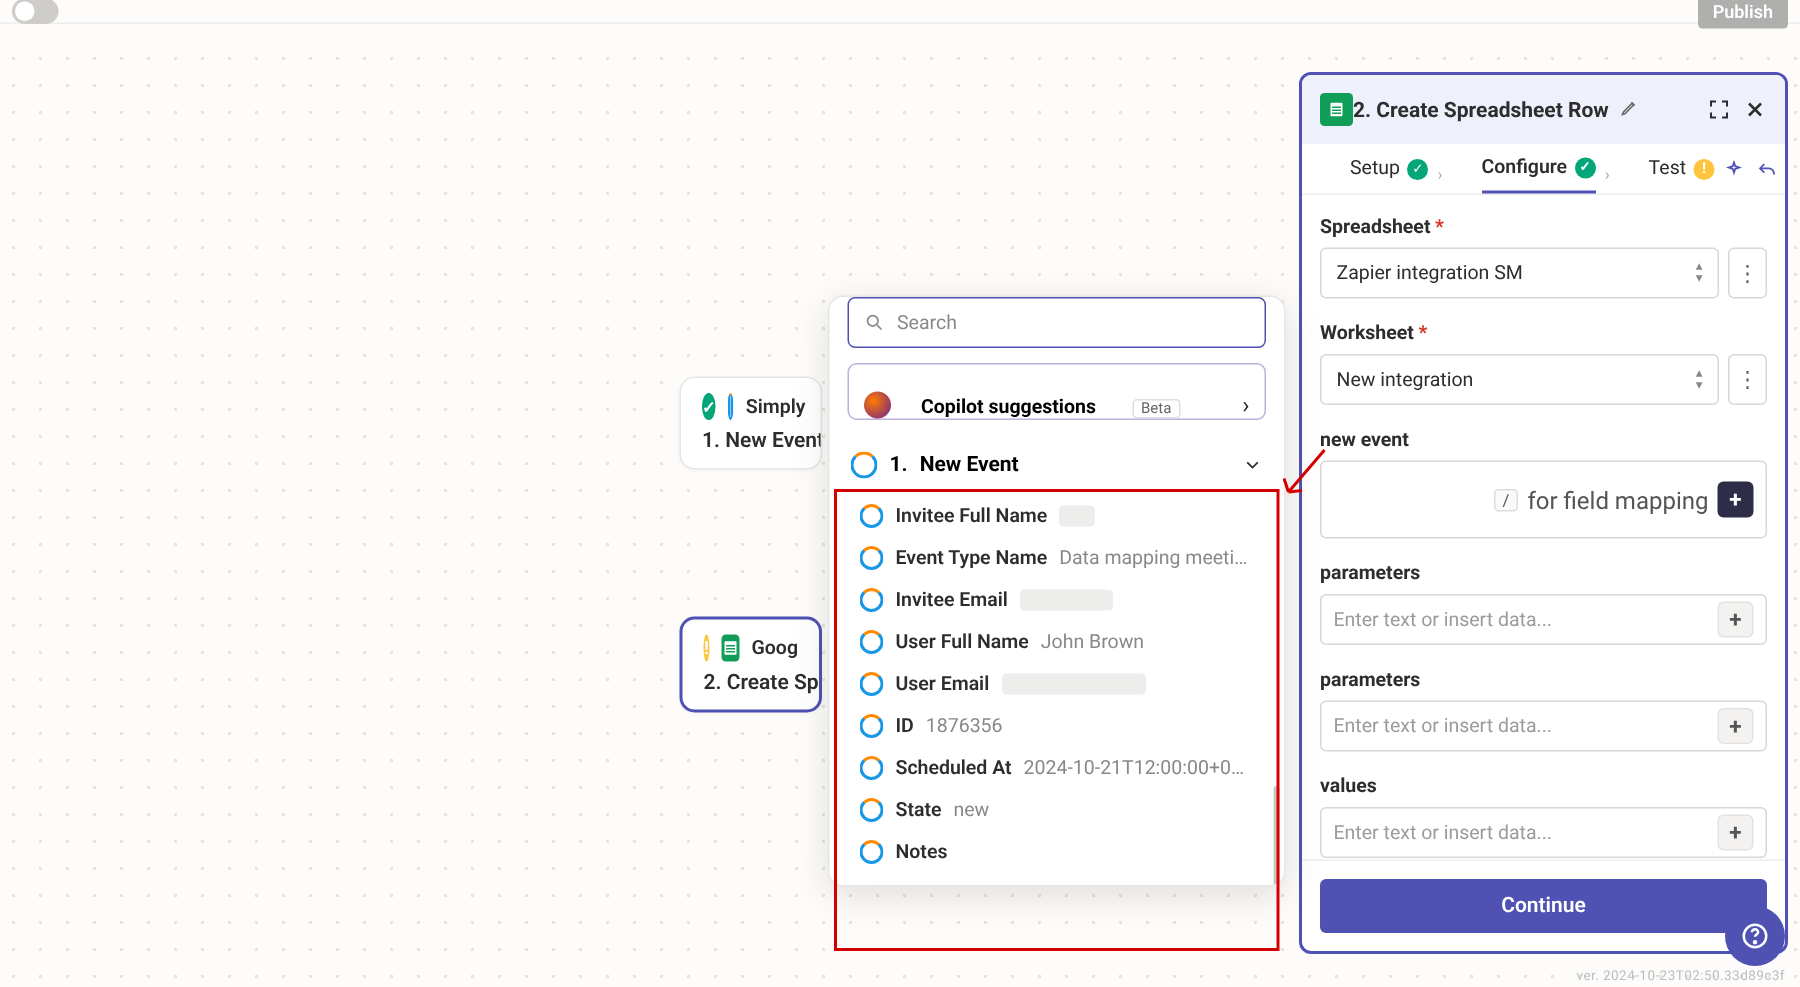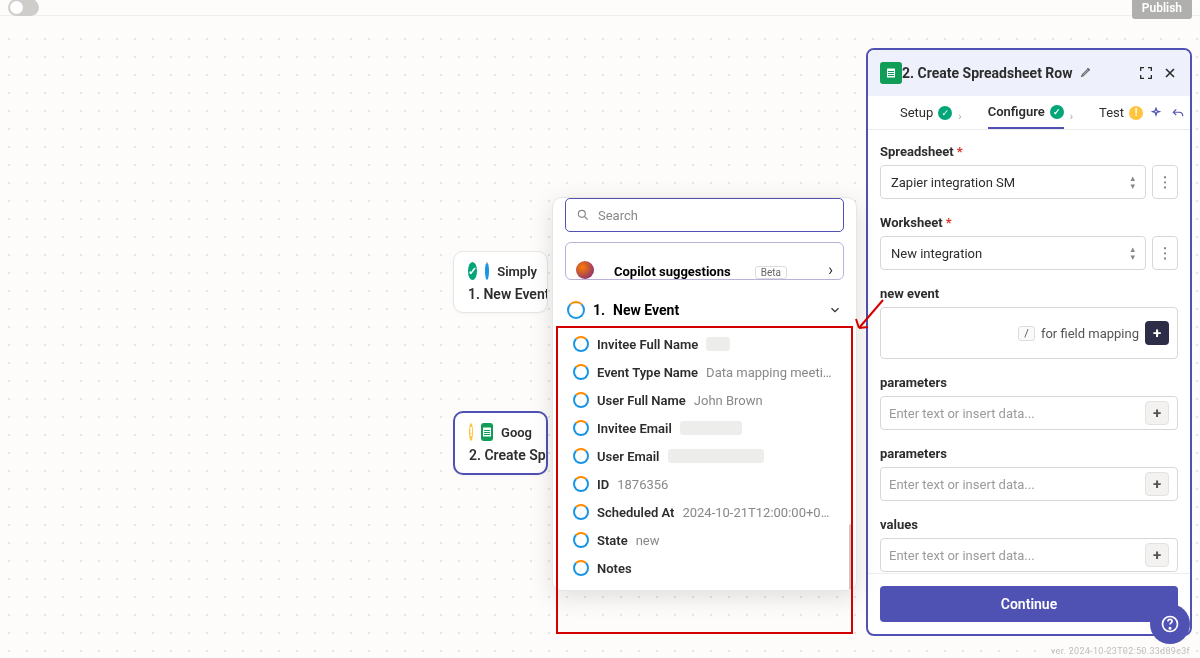--- a/index.html
+++ b/index.html
@@ -41,21 +41,21 @@
   .panel-body { flex: 1; overflow-y: auto; padding: 14px 12px; }
   .field-label { font-size: 13px; font-weight: 700; margin-bottom: 6px; color: #2d2d2d; }
   .field-label .req { color: #d93025; margin-left: 3px; }
   .field-row { display: flex; gap: 6px; margin-bottom: 16px; }
   .select-box { flex: 1; border: 1px solid #d9d7d4; border-radius: 4px; height: 34px; display: flex; align-items: center; justify-content: space-between; padding: 0 10px; font-size: 13px; color: #2d2d2d; }
   .select-chevrons { color: #888; font-size: 9px; line-height: 8px; display: flex; flex-direction: column; }
   .kebab-btn { width: 26px; height: 34px; border: 1px solid #d9d7d4; border-radius: 4px; display: flex; align-items: center; justify-content: center; color: #666; font-size: 15px; }
 
   .input-box { width: 100%; min-height: 52px; border: 1px solid #d9d7d4; border-radius: 4px; padding: 6px 8px; font-size: 13px; display: flex; align-items: center; justify-content: flex-end; gap: 6px; margin-bottom: 16px; }
   .slash-badge { border: 1px solid #ddd; border-radius: 3px; padding: 0 5px; font-size: 11px; color: #555; background: #fafafa; }
-  .fieldmap-text { font-size: 13px; color: #555; }
+  .fieldmap-text { font-size: 16px; color: #555; }
   .plus-btn { width: 24px; height: 24px; border-radius: 4px; display: inline-flex; align-items: center; justify-content: center; font-size: 15px; font-weight: 700; }
   .plus-btn.dark { background: #2d2d47; color: #fff; border: none; }
   .plus-btn.light { background: #f3f2f0; border: 1px solid #e4e2df; color: #555; }
 
   .text-input { flex: 1; border: 1px solid #d9d7d4; border-radius: 4px; height: 34px; display: flex; align-items: center; justify-content: space-between; padding: 0 8px; font-size: 13px; color: #9b9b9b; }
 
   .panel-footer { padding: 12px; border-top: 1px solid #efeeed; }
   .continue-btn { width: 100%; height: 36px; background: #4f52b3; color: #fff; border: none; border-radius: 4px; font-size: 14px; font-weight: 600; }
 
   
@@ -283,27 +283,27 @@
         <span class="fi-label">Invitee Full Name</span>
         <span class="fi-blur" style="width: 24px;"></span>
       </div>
       <div class="field-item">
         <span class="fi-icon"></span>
         <span class="fi-label">Event Type Name</span>
         <span class="fi-val">Data mapping meeting</span>
       </div>
       <div class="field-item">
         <span class="fi-icon"></span>
+        <span class="fi-label">Invitee Email</span>
+        <span class="fi-blur" style="width: 62px;"></span>
+      </div>
+      <div class="field-item">
+        <span class="fi-icon"></span>
         <span class="fi-label">User Full Name</span>
         <span class="fi-val">John Brown</span>
-      </div>
-      <div class="field-item">
-        <span class="fi-icon"></span>
-        <span class="fi-label">Invitee Email</span>
-        <span class="fi-blur" style="width: 62px;"></span>
       </div>
       <div class="field-item">
         <span class="fi-icon"></span>
         <span class="fi-label">User Email</span>
         <span class="fi-blur" style="width: 96px;"></span>
       </div>
       <div class="field-item">
         <span class="fi-icon"></span>
         <span class="fi-label">ID</span>
         <span class="fi-val">1876356</span>

